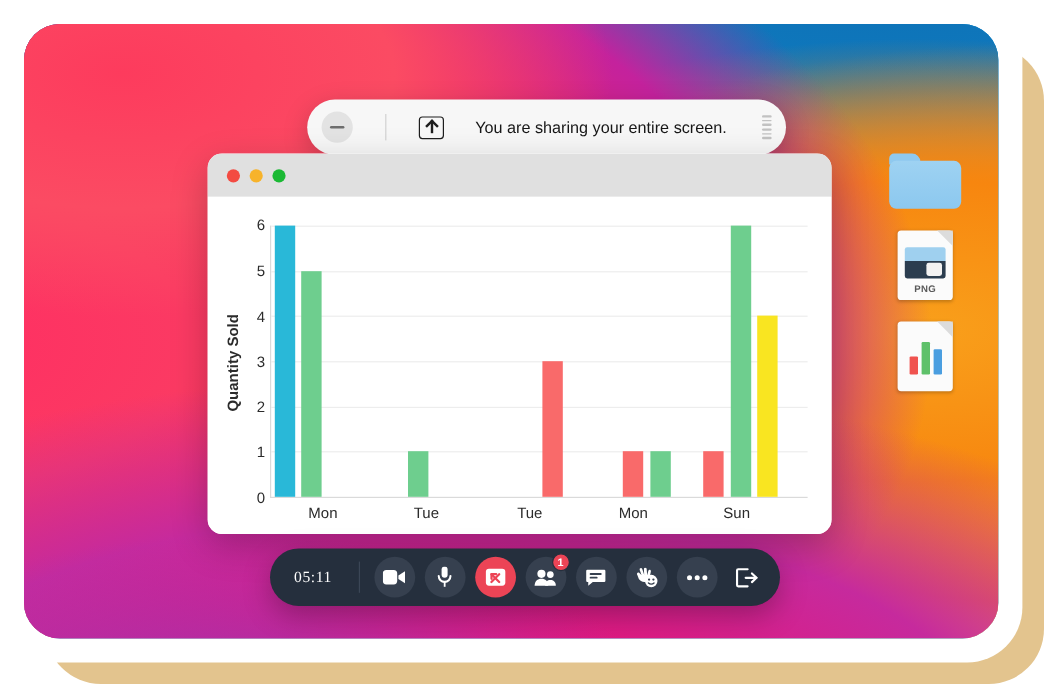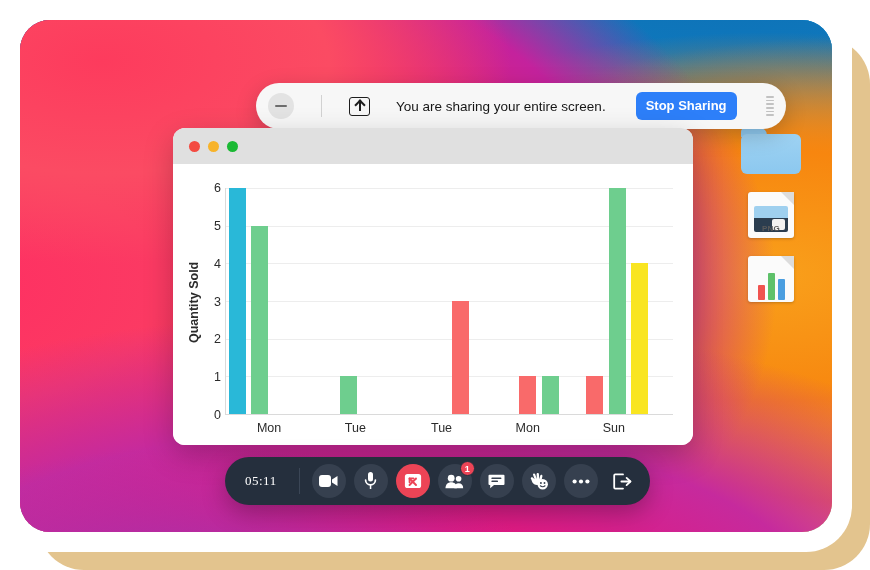--- a/index.html
+++ b/index.html
@@ -112,21 +112,21 @@
   .folder .body {
     position: absolute; left: 0; top: 6px;
     width: 60px; height: 40px;
     background: linear-gradient(180deg, #9ed2f2 0%, #8cc8ef 100%);
     border-radius: 6px;
   }
 
   
   .filedoc {
     position: relative;
-    width: 46px; height: 46px;
+    width: 46px; height: 58px;
     background: #fbfbfb;
     border-radius: 3px;
     box-shadow: 0 1px 3px rgba(0,0,0,0.22);
   }
   .filedoc .fold {
     position: absolute; right: 0; top: 0;
     width: 0; height: 0;
     border-left: 13px solid transparent;
     border-top: 13px solid #dcdcdc;
   }
@@ -451,21 +451,20 @@
 
       </div>
 
       <div class="share-bar">
         <div class="minus-btn">
           <i></i>
         </div>
         <div class="share-divider"></div>
         <div class="share-icon-box"></div>
         <div class="share-text">You are sharing your entire screen.</div>
-        <button class="stop-btn">Stop Sharing</button>
         <div class="grip">
           <i></i>
             <i></i>
             <i></i>
             <i></i>
             <i></i>
             <i></i>
         </div>
       </div>
 

